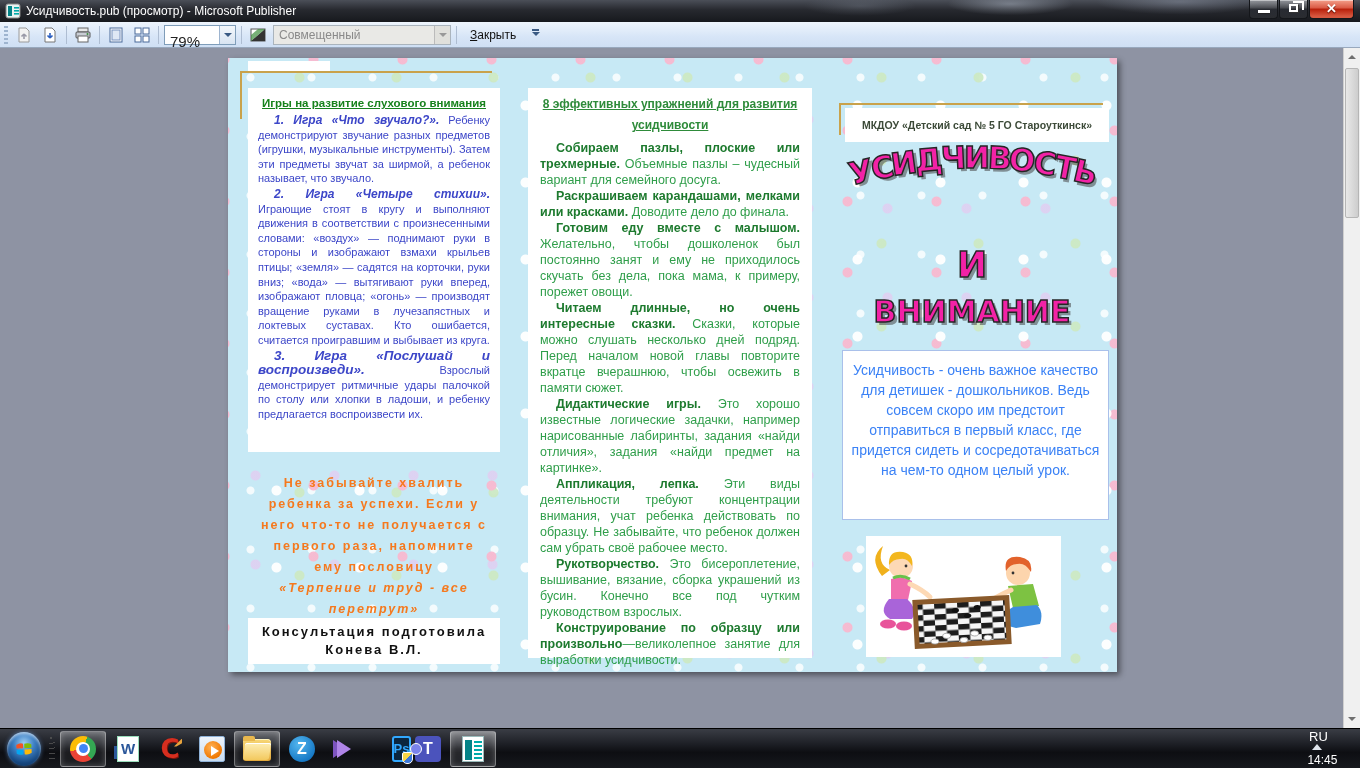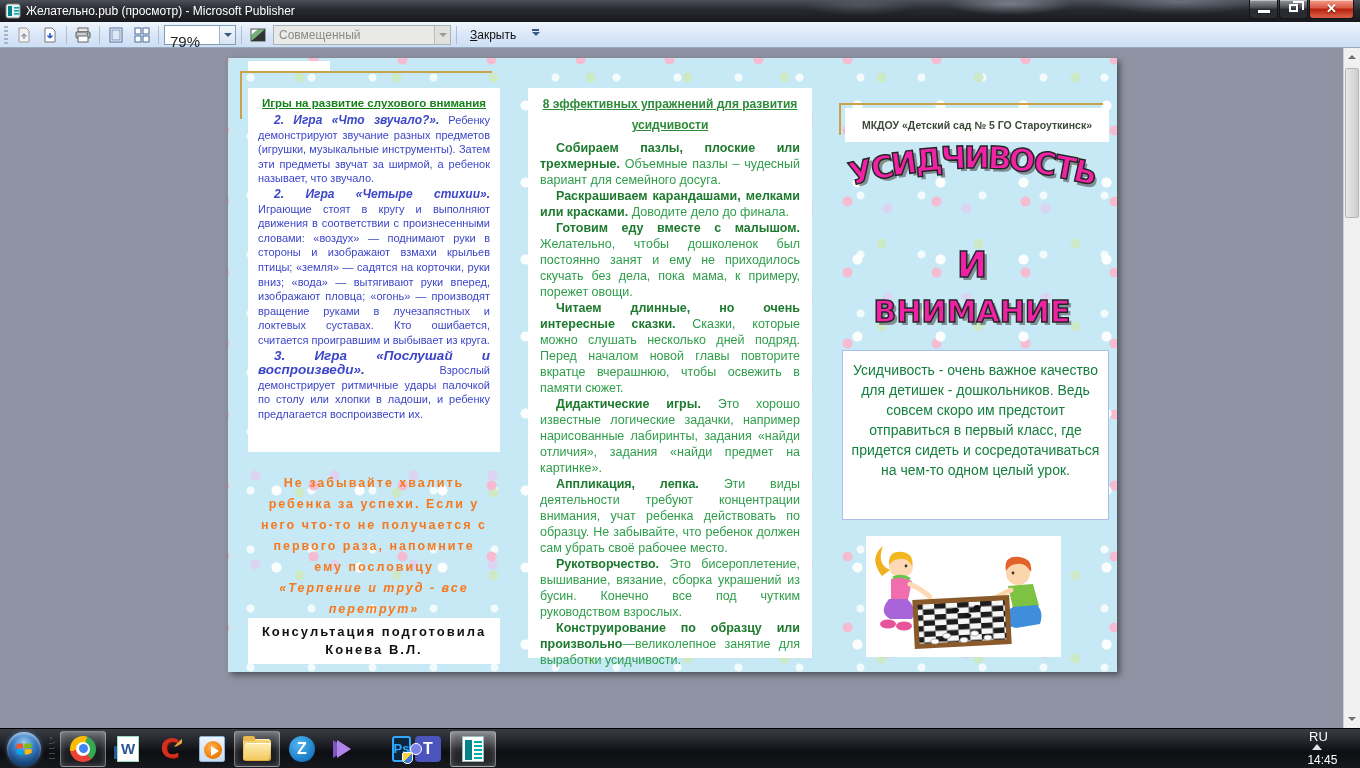--- a/index.html
+++ b/index.html
@@ -101,21 +101,21 @@
 
   .wordart { position:absolute; left:598px; top:0; width:292px; text-align:center;
     font-family:"DejaVu Sans", sans-serif; font-weight:bold; color:#f222a6;
     -webkit-text-stroke:1.5px #262626; text-shadow:3px 3px 0 rgba(70,70,70,.55); }
   .wa1 { position:absolute; top:96px; left:0; width:100%; font-size:31px; letter-spacing:-2px; white-space:nowrap; }
   .wa1 span { display:inline-block; }
   .wa2 { position:absolute; top:186px; left:0; width:100%; font-size:36px; }
   .wa3 { position:absolute; top:236px; left:0; width:100%; font-size:30px; letter-spacing:0px; }
 
   .intro-box { left:614px; top:292px; width:267px; height:170px; border:1.5px solid #a9c0ea;
-    color:#15803d; font-size:14px; text-align:center; padding:9px 4px; line-height:20px; }
+    color:#3b82f6; font-size:14px; text-align:center; padding:9px 4px; line-height:20px; }
   .pic-box { left:638px; top:478px; width:195px; height:121px; }
   .pic-box svg { display:block; width:100%; height:100%; }
 
   
   .taskbar { position:absolute; left:0; right:0; bottom:0; height:40px;
     background:linear-gradient(#3a3d45,#1c1e24 40%,#0d0e12 60%,#17191e);
     border-top:1px solid #000; display:flex; align-items:center; z-index:40; }
   .start-orb { width:34px; height:34px; margin:0 4px 0 7px; border-radius:50%;
     background:radial-gradient(circle at 50% 32%, #9ecdf2 0%, #3f82c6 35%, #16477f 70%, #0a2c55 100%);
     box-shadow:inset 0 2px 3px rgba(255,255,255,.6), 0 0 4px rgba(120,180,255,.5);
@@ -177,21 +177,21 @@
 <body>
 
 <div class="titlebar">
   <svg class="app-ico" viewBox="0 0 16 16">
     <rect x="1" y="1" width="14" height="14" rx="2" fill="#e8f3f2" stroke="#888"></rect>
     <rect x="3" y="3" width="4" height="10" fill="#038387"></rect>
     <rect x="9" y="4" width="5" height="1.6" fill="#0aa"></rect>
     <rect x="9" y="7" width="5" height="1.6" fill="#0aa"></rect>
     <rect x="9" y="10" width="5" height="1.6" fill="#0aa"></rect>
   </svg>
-  <span>Желательно.pub (просмотр)  - Microsoft Publisher</span>
+  <span>Усидчивость.pub (просмотр)  - Microsoft Publisher</span>
   <div class="win-controls">
     <div class="win-btn">
         <div class="glyph-min"></div>
       </div>
     <div class="win-btn">
         <div class="glyph-restore"></div>
       </div>
     <div class="win-btn close">
         <div class="glyph-close">✕</div>
       </div>
@@ -265,21 +265,21 @@
 
 <div class="workspace">
 
   <div class="page">
 
     <div class="box stub-box"></div>
 
     <div class="box col-left gold-corner">
       <p class="left-head">Игры на развитие слухового внимания</p>
       <p class="game">
-        <span class="lead">2. Игра «Что звучало?».</span>
+        <span class="lead">1. Игра «Что звучало?».</span>
         <span>Ребенку демонстрируют звучание разных предметов (игрушки, музыкальные инструменты). Затем эти предметы звучат за ширмой, а ребенок называет, что звучало.</span>
       </p>
       <p class="game">
         <span class="lead">2. Игра «Четыре стихии».</span>
         <span>Играющие стоят в кругу и выполняют движения в соответствии с произнесенными словами: «воздух» — поднимают руки в стороны и изображают взмахи крыльев птицы; «земля» — садятся на корточки, руки вниз; «вода» — вытягивают руки вперед, изображают пловца; «огонь» — производят вращение руками в лучезапястных и локтевых суставах. Кто ошибается, считается проигравшим и выбывает из круга.</span>
       </p>
       <p class="game big">
         <span class="lead">3. Игра «Послушай и воспроизведи».</span>
         <span>Взрослый демонстрирует ритмичные удары палочкой по столу или хлопки в ладоши, и ребенку предлагается воспроизвести их.</span>
       </p>

